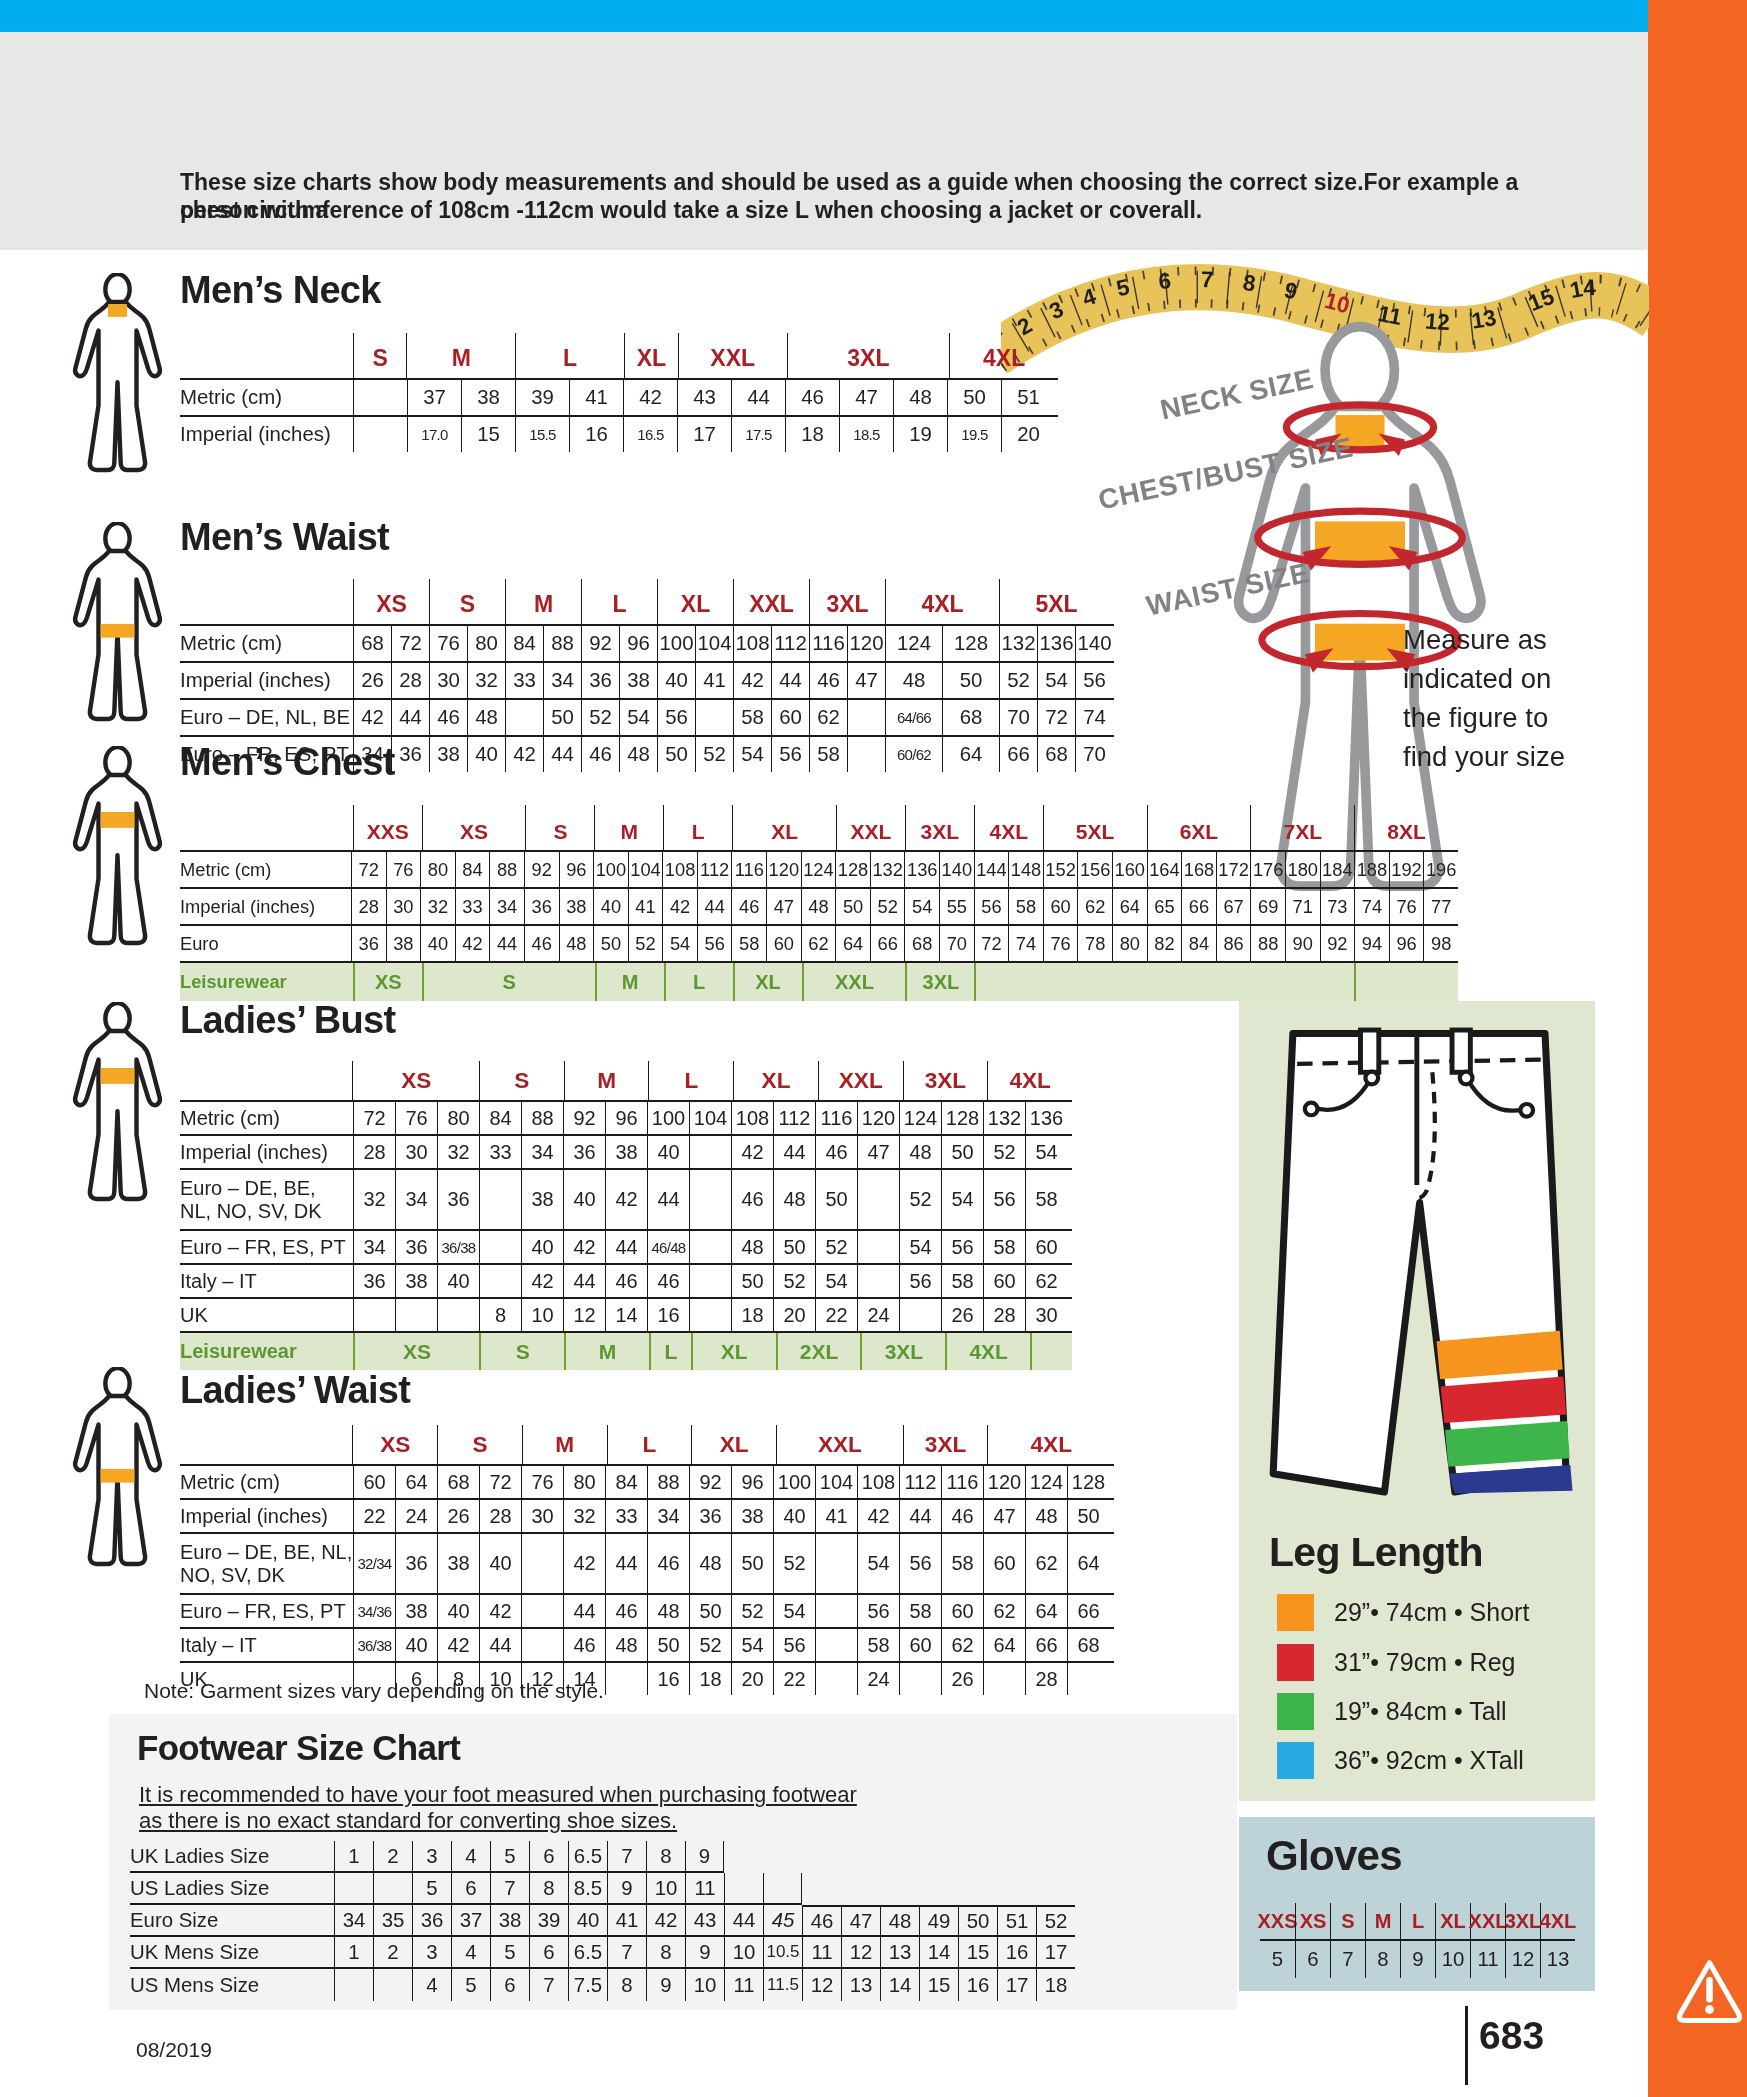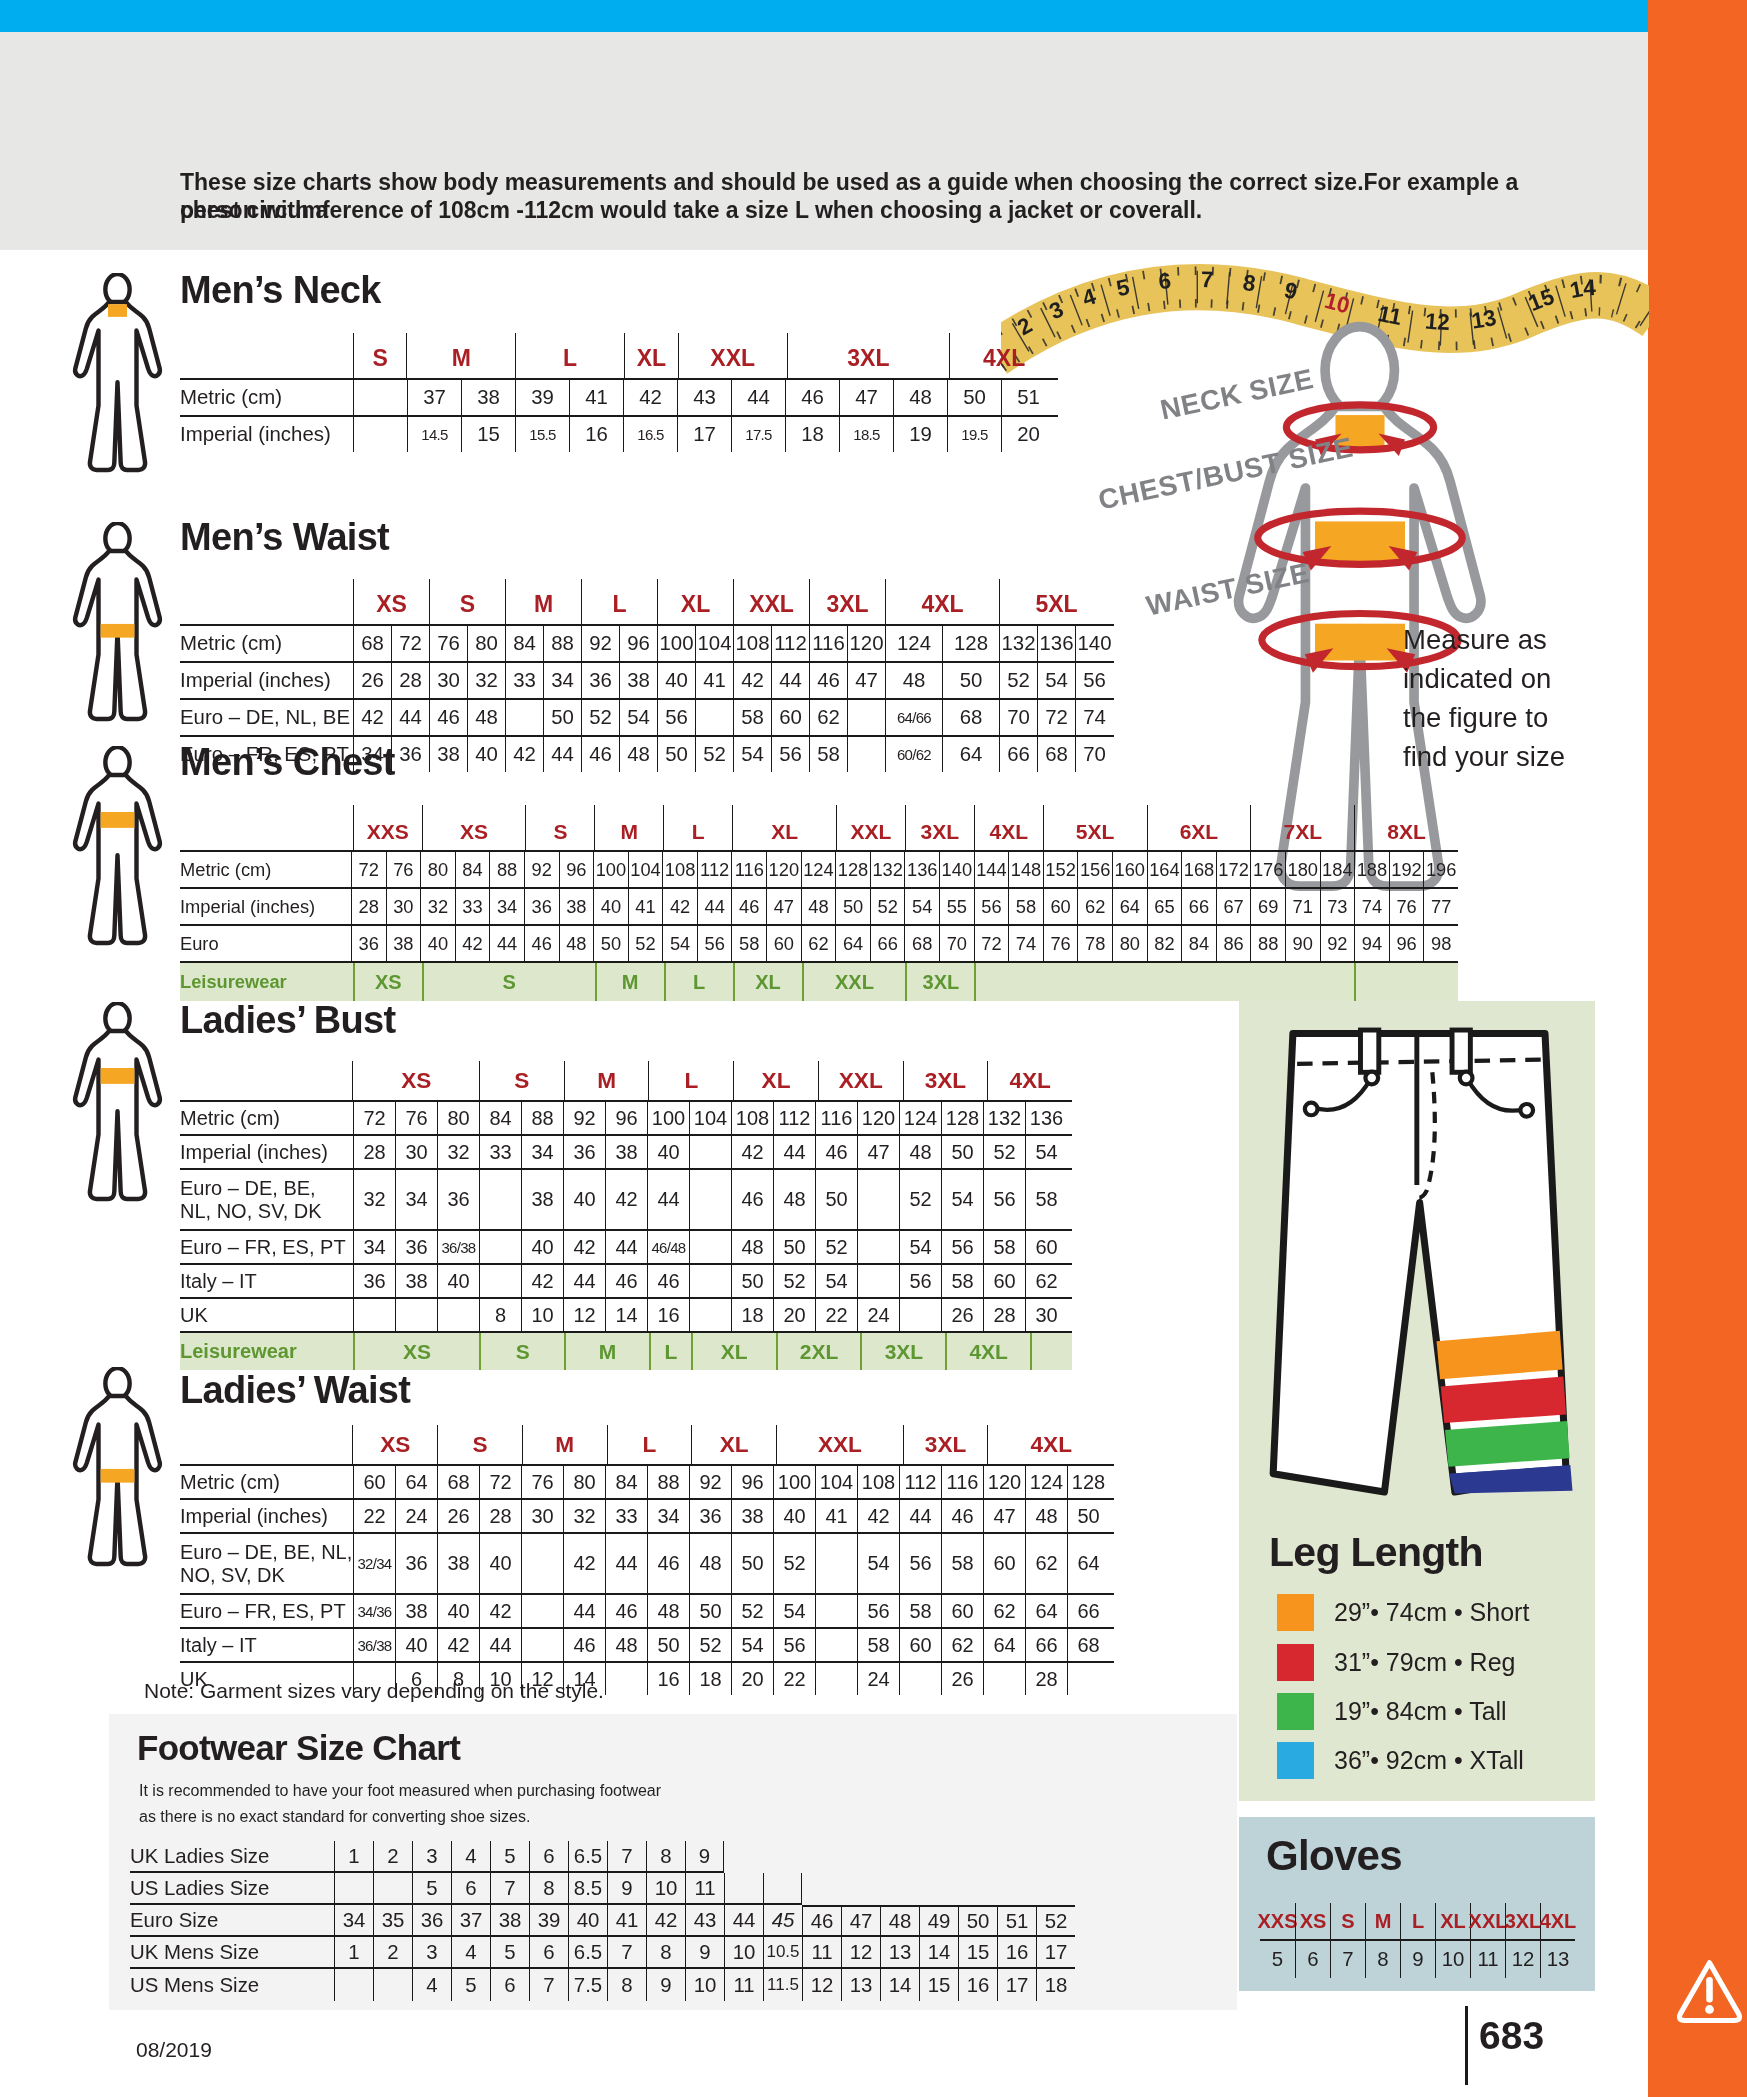--- a/index.html
+++ b/index.html
@@ -24,21 +24,21 @@
   .st-label{box-sizing:border-box;display:flex;align-items:center;white-space:pre-line;line-height:1.15;}
   .st-cell{box-sizing:border-box;border-left:1.4px solid #1a1a1a;display:flex;align-items:center;justify-content:center;}
   .st-cell.sm{font-size:15px;letter-spacing:-0.7px;}
   .st-leisure{display:flex;background:#DCE7CC;}
   .st-lcell{box-sizing:border-box;border-left:2.1px solid #70A031;color:#5E9732;font-weight:bold;
             display:flex;align-items:center;justify-content:center;}
   .st-llabel{box-sizing:border-box;display:flex;align-items:center;color:#5E9732;font-weight:bold;}
   
   #footwear-panel{left:109px;top:1714px;width:1128px;height:296px;background:#F2F3F2;}
   #footwear-title{left:137px;top:1728px;font-size:35px;font-weight:bold;letter-spacing:-0.7px;}
-  .foot-sub{left:139px;font-size:16px;}
+  .foot-sub{left:139px;font-size:22px;text-decoration:underline;}
   #foot-table{left:130px;top:1841px;}
   .fw-row{display:flex;}
   .fw-label{box-sizing:border-box;display:flex;align-items:center;font-size:20.4px;}
   .fw-cell{box-sizing:border-box;display:flex;align-items:center;justify-content:center;font-size:20.4px;}
   .fw-cell.bl{border-left:1.4px solid #1a1a1a;}
   .fw-cell.bb{border-bottom:2.1px solid #1a1a1a;}
   .fw-cell.br{border-right:1.4px solid #1a1a1a;}
   .fw-cell.bt{border-top:2.1px solid #1a1a1a;}
   .fw-label.bb{border-bottom:2.1px solid #1a1a1a;}
   .fw-cell.sm2{font-size:17px;}
@@ -205,21 +205,21 @@
         <div class="st-cell" style="width: 54px;">44</div>
         <div class="st-cell" style="width: 54px;">46</div>
         <div class="st-cell" style="width: 54px;">47</div>
         <div class="st-cell" style="width: 54px;">48</div>
         <div class="st-cell" style="width: 54px;">50</div>
         <div class="st-cell" style="width: 54px;">51</div>
       </div>
       <div class="st-row nb" style="min-height: 35px;">
         <div class="st-label" style="width: 173px;">Imperial (inches)</div>
         <div class="st-cell" style="width: 54px;"></div>
-        <div class="st-cell sm" style="width: 54px;">14.5</div>
+        <div class="st-cell sm" style="width: 54px;">17.0</div>
         <div class="st-cell" style="width: 54px;">15</div>
         <div class="st-cell sm" style="width: 54px;">15.5</div>
         <div class="st-cell" style="width: 54px;">16</div>
         <div class="st-cell sm" style="width: 54px;">16.5</div>
         <div class="st-cell" style="width: 54px;">17</div>
         <div class="st-cell sm" style="width: 54px;">17.5</div>
         <div class="st-cell" style="width: 54px;">18</div>
         <div class="st-cell sm" style="width: 54px;">18.5</div>
         <div class="st-cell" style="width: 54px;">19</div>
         <div class="st-cell sm" style="width: 54px;">19.5</div>

